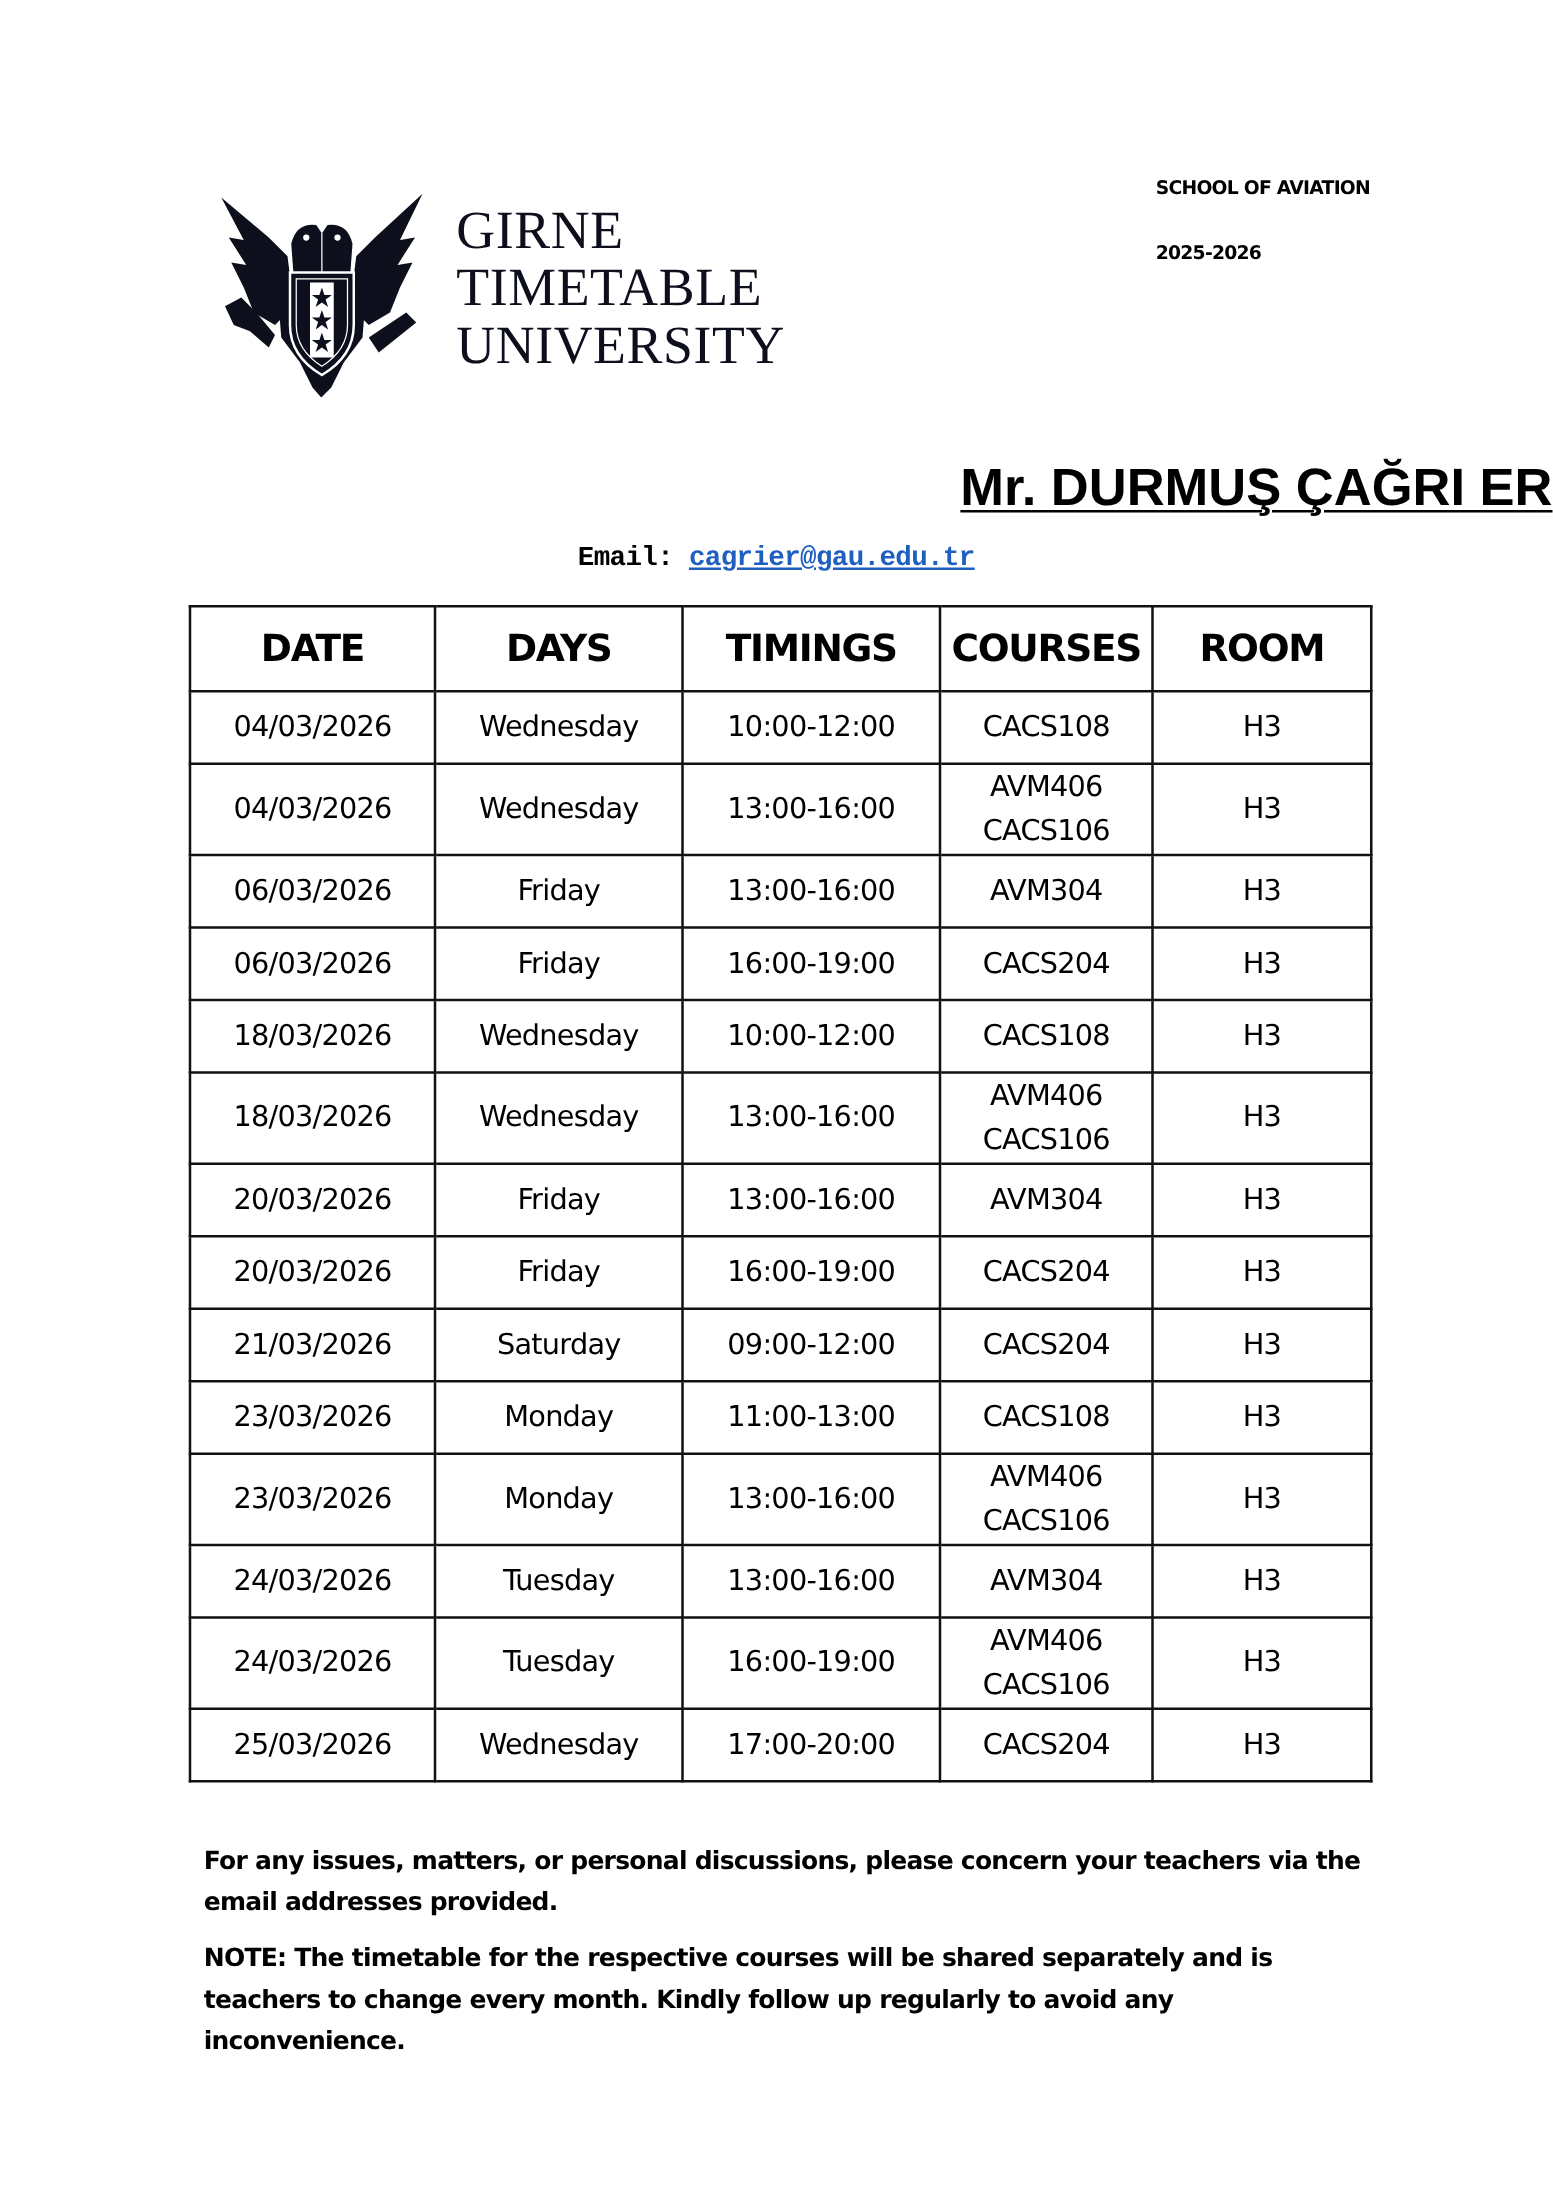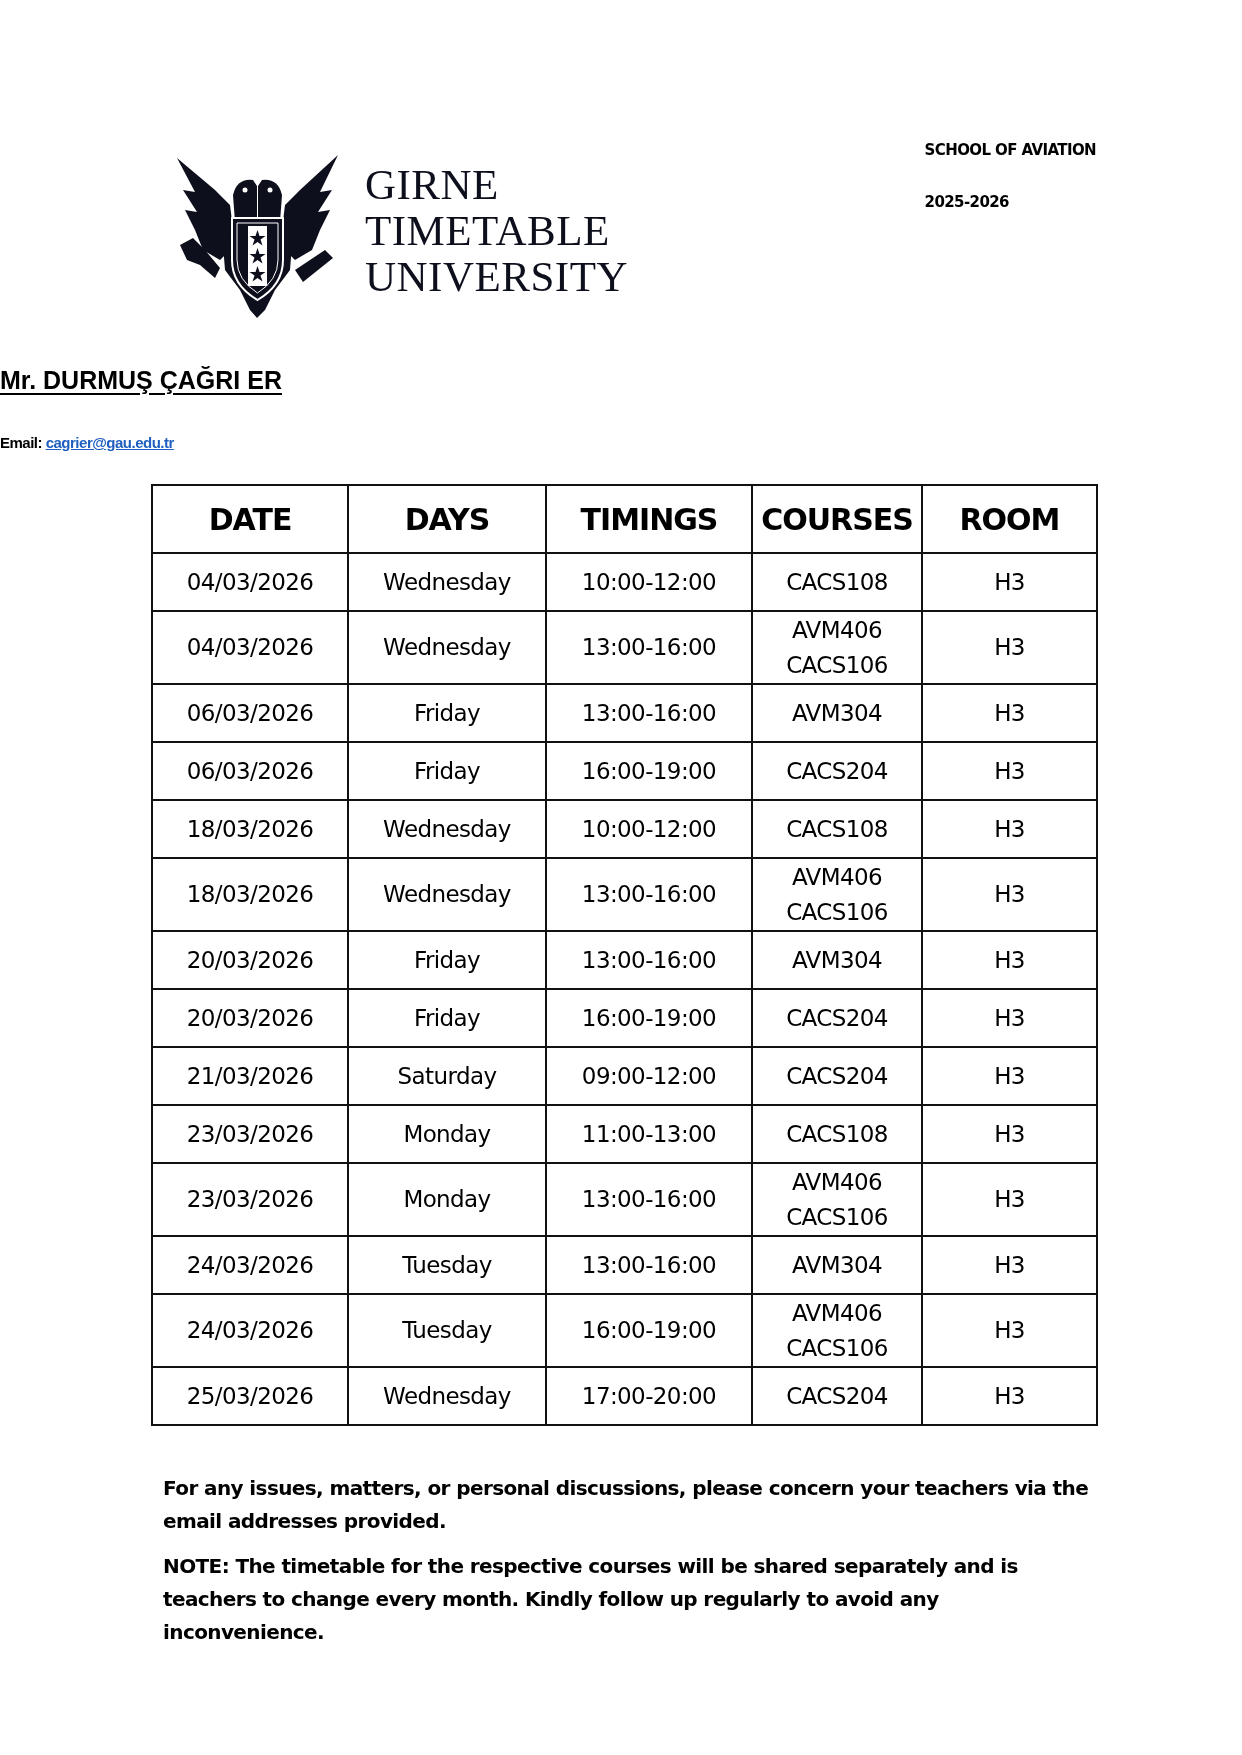--- a/index.html
+++ b/index.html
@@ -14,27 +14,27 @@
       font-family: "Liberation Serif", serif; font-weight: normal;
       font-size: 43px; line-height: 46px; letter-spacing: 0.5px; color: #0d0f1c;
     }
     .wordmark div { white-space: nowrap; }
     .school-info {
       position: absolute; right: 146px; top: 137px; text-align: left;
       font-family: "DejaVu Sans", sans-serif; font-weight: bold; font-size: 15px;
     }
     .school-info div { height: 26px; line-height: 26px; margin-bottom: 26px; white-space: nowrap; letter-spacing: -0.6px; }
     .teacher-name {
-      position: absolute; left: 0; right: 0; top: 366px; text-align: left;
-      font-family: "Liberation Sans", sans-serif; font-weight: bold; font-size: 25px;
+      position: absolute; left: 0; right: 0; top: 366px; text-align: right;
+      font-family: "Liberation Sans", sans-serif; font-weight: bold; font-size: 42px;
     }
     .teacher-name span { text-decoration: underline; text-decoration-thickness: 2px; text-underline-offset: 4px; }
     .email-line {
-      position: absolute; left: 0; right: 0; top: 434px; text-align: left;
-      font-family: Liberation Sans, sans-serif; font-weight: bold; font-size: 15px; letter-spacing: -0.5px;
+      position: absolute; left: 0; right: 0; top: 434px; text-align: center;
+      font-family: Liberation Mono, monospace; font-weight: bold; font-size: 22px; letter-spacing: -0.5px;
     }
     .email-link { color: #1f5fbf; text-decoration: underline; }
     table.tt {
       position: absolute; left: 151px; top: 484px; width: 945px;
       border-collapse: collapse; table-layout: fixed;
       font-family: "DejaVu Sans", sans-serif;
     }
     table.tt th, table.tt td {
       border: 2px solid #111; text-align: center; vertical-align: middle; padding: 0;
     }

